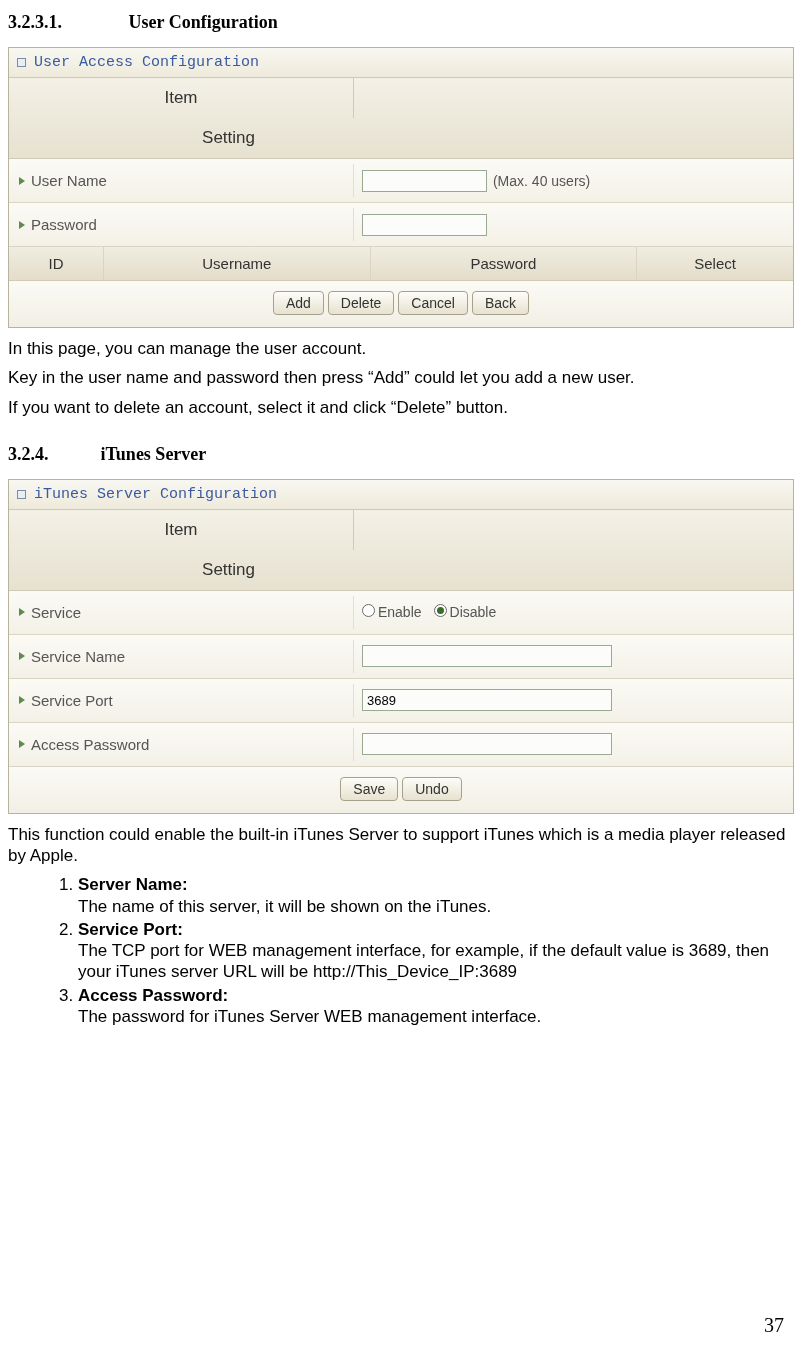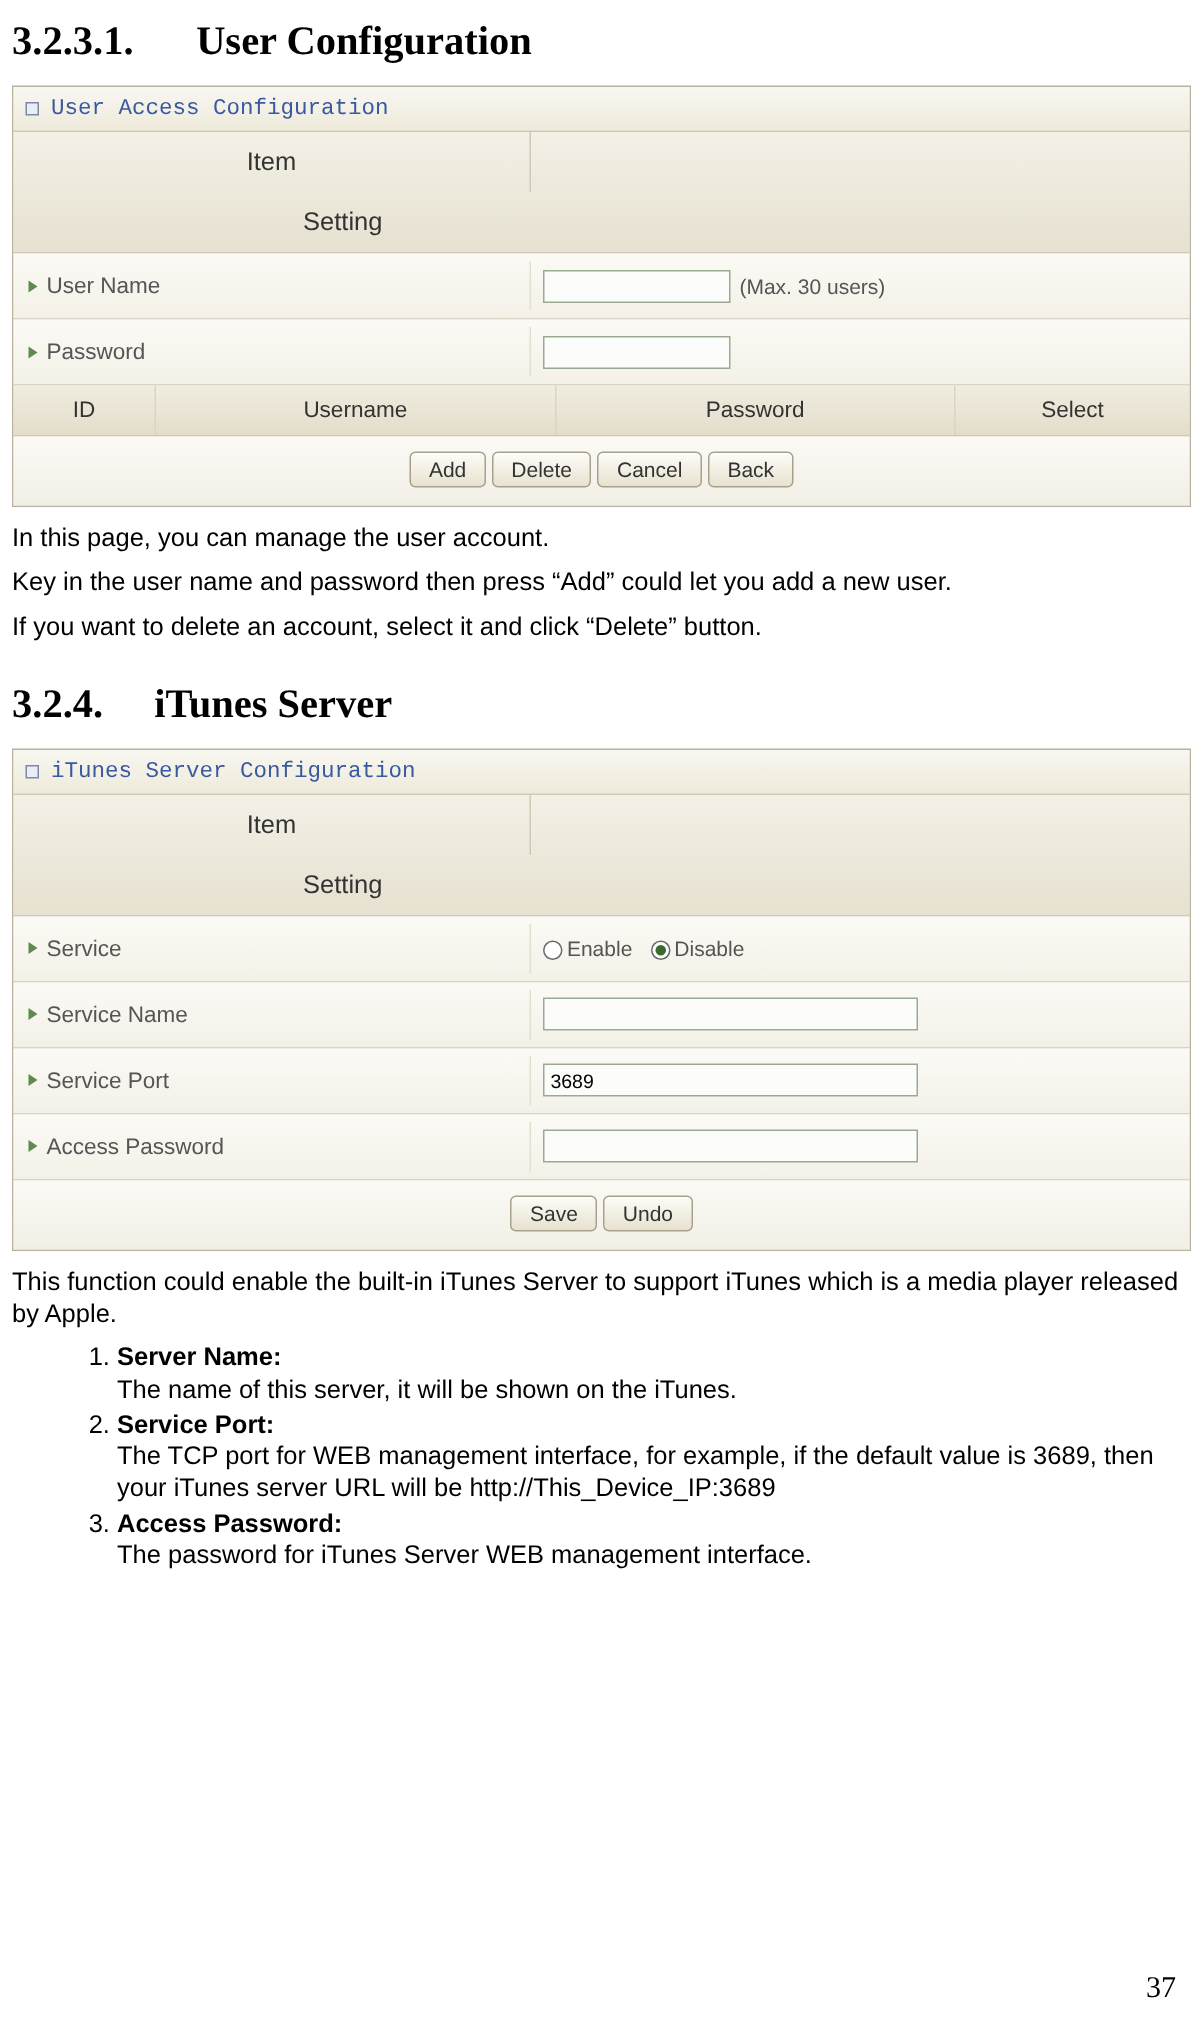--- a/index.html
+++ b/index.html
@@ -7,21 +7,21 @@
     font-family: Arial, Helvetica, sans-serif;
     margin: 0;
     padding: 8px 8px 30px 8px;
     background: #fff;
     color: #000;
     width: 802px;
   }
   h2.sect {
     font-family: "Times New Roman", Times, serif;
     font-weight: bold;
-    font-size: 27px;
+    font-size: 18px;
     margin: 4px 0 14px 0;
   }
   h2.sect .num { display:inline-block; min-width: 116px; }
   .panel {
     border: 1px solid #b9b29e;
     background: linear-gradient(#f7f5ee, #efece2);
     margin-bottom: 10px;
   }
   .panel-title {
     display: flex;
@@ -125,21 +125,21 @@
   ol.desc {
     font-size:17px;
     line-height:1.25;
     margin: 4px 0 0 0;
     padding-left: 70px;
   }
   ol.desc li { margin-bottom: 2px; }
   ol.desc .lbl { font-weight:bold; }
   ol.desc .body { display:block; margin-left:0; }
   .radio {
-    display:inline-flex; align-items:flex-end; gap:3px; margin-right:6px;
+    display:inline-flex; align-items:flex-start; gap:3px; margin-right:6px;
   }
   .radio .dot {
     width:13px;height:13px;border:1px solid #6a6a6a;border-radius:50%;
     display:inline-flex;align-items:center;justify-content:center;background:#fff;
   }
   .radio .dot.sel::after{
     content:"";width:7px;height:7px;border-radius:50%;background:#3a6b2e;display:block;
   }
   .pagenum {
     position: fixed;
@@ -168,21 +168,21 @@
     <div class="header-cell" style="width:56%;">Setting</div>
   </div>
 
   <div class="item-row">
     <div class="item-label" style="width:44%;border-right:1px solid #e3dfcf;">
       <span class="caret"></span>
       <span>User Name</span>
     </div>
     <div class="item-value" style="width:56%;">
       <input class="txt" type="text" style="width: 125px;" value="">
-      <span>(Max. 30 users)</span>
+      <span>(Max. 40 users)</span>
     </div>
   </div>
 
   <div class="item-row">
     <div class="item-label" style="width:44%;border-right:1px solid #e3dfcf;">
       <span class="caret"></span>
       <span>Password</span>
     </div>
     <div class="item-value" style="width:56%;">
       <input class="txt" type="text" style="width: 125px;" value="">

